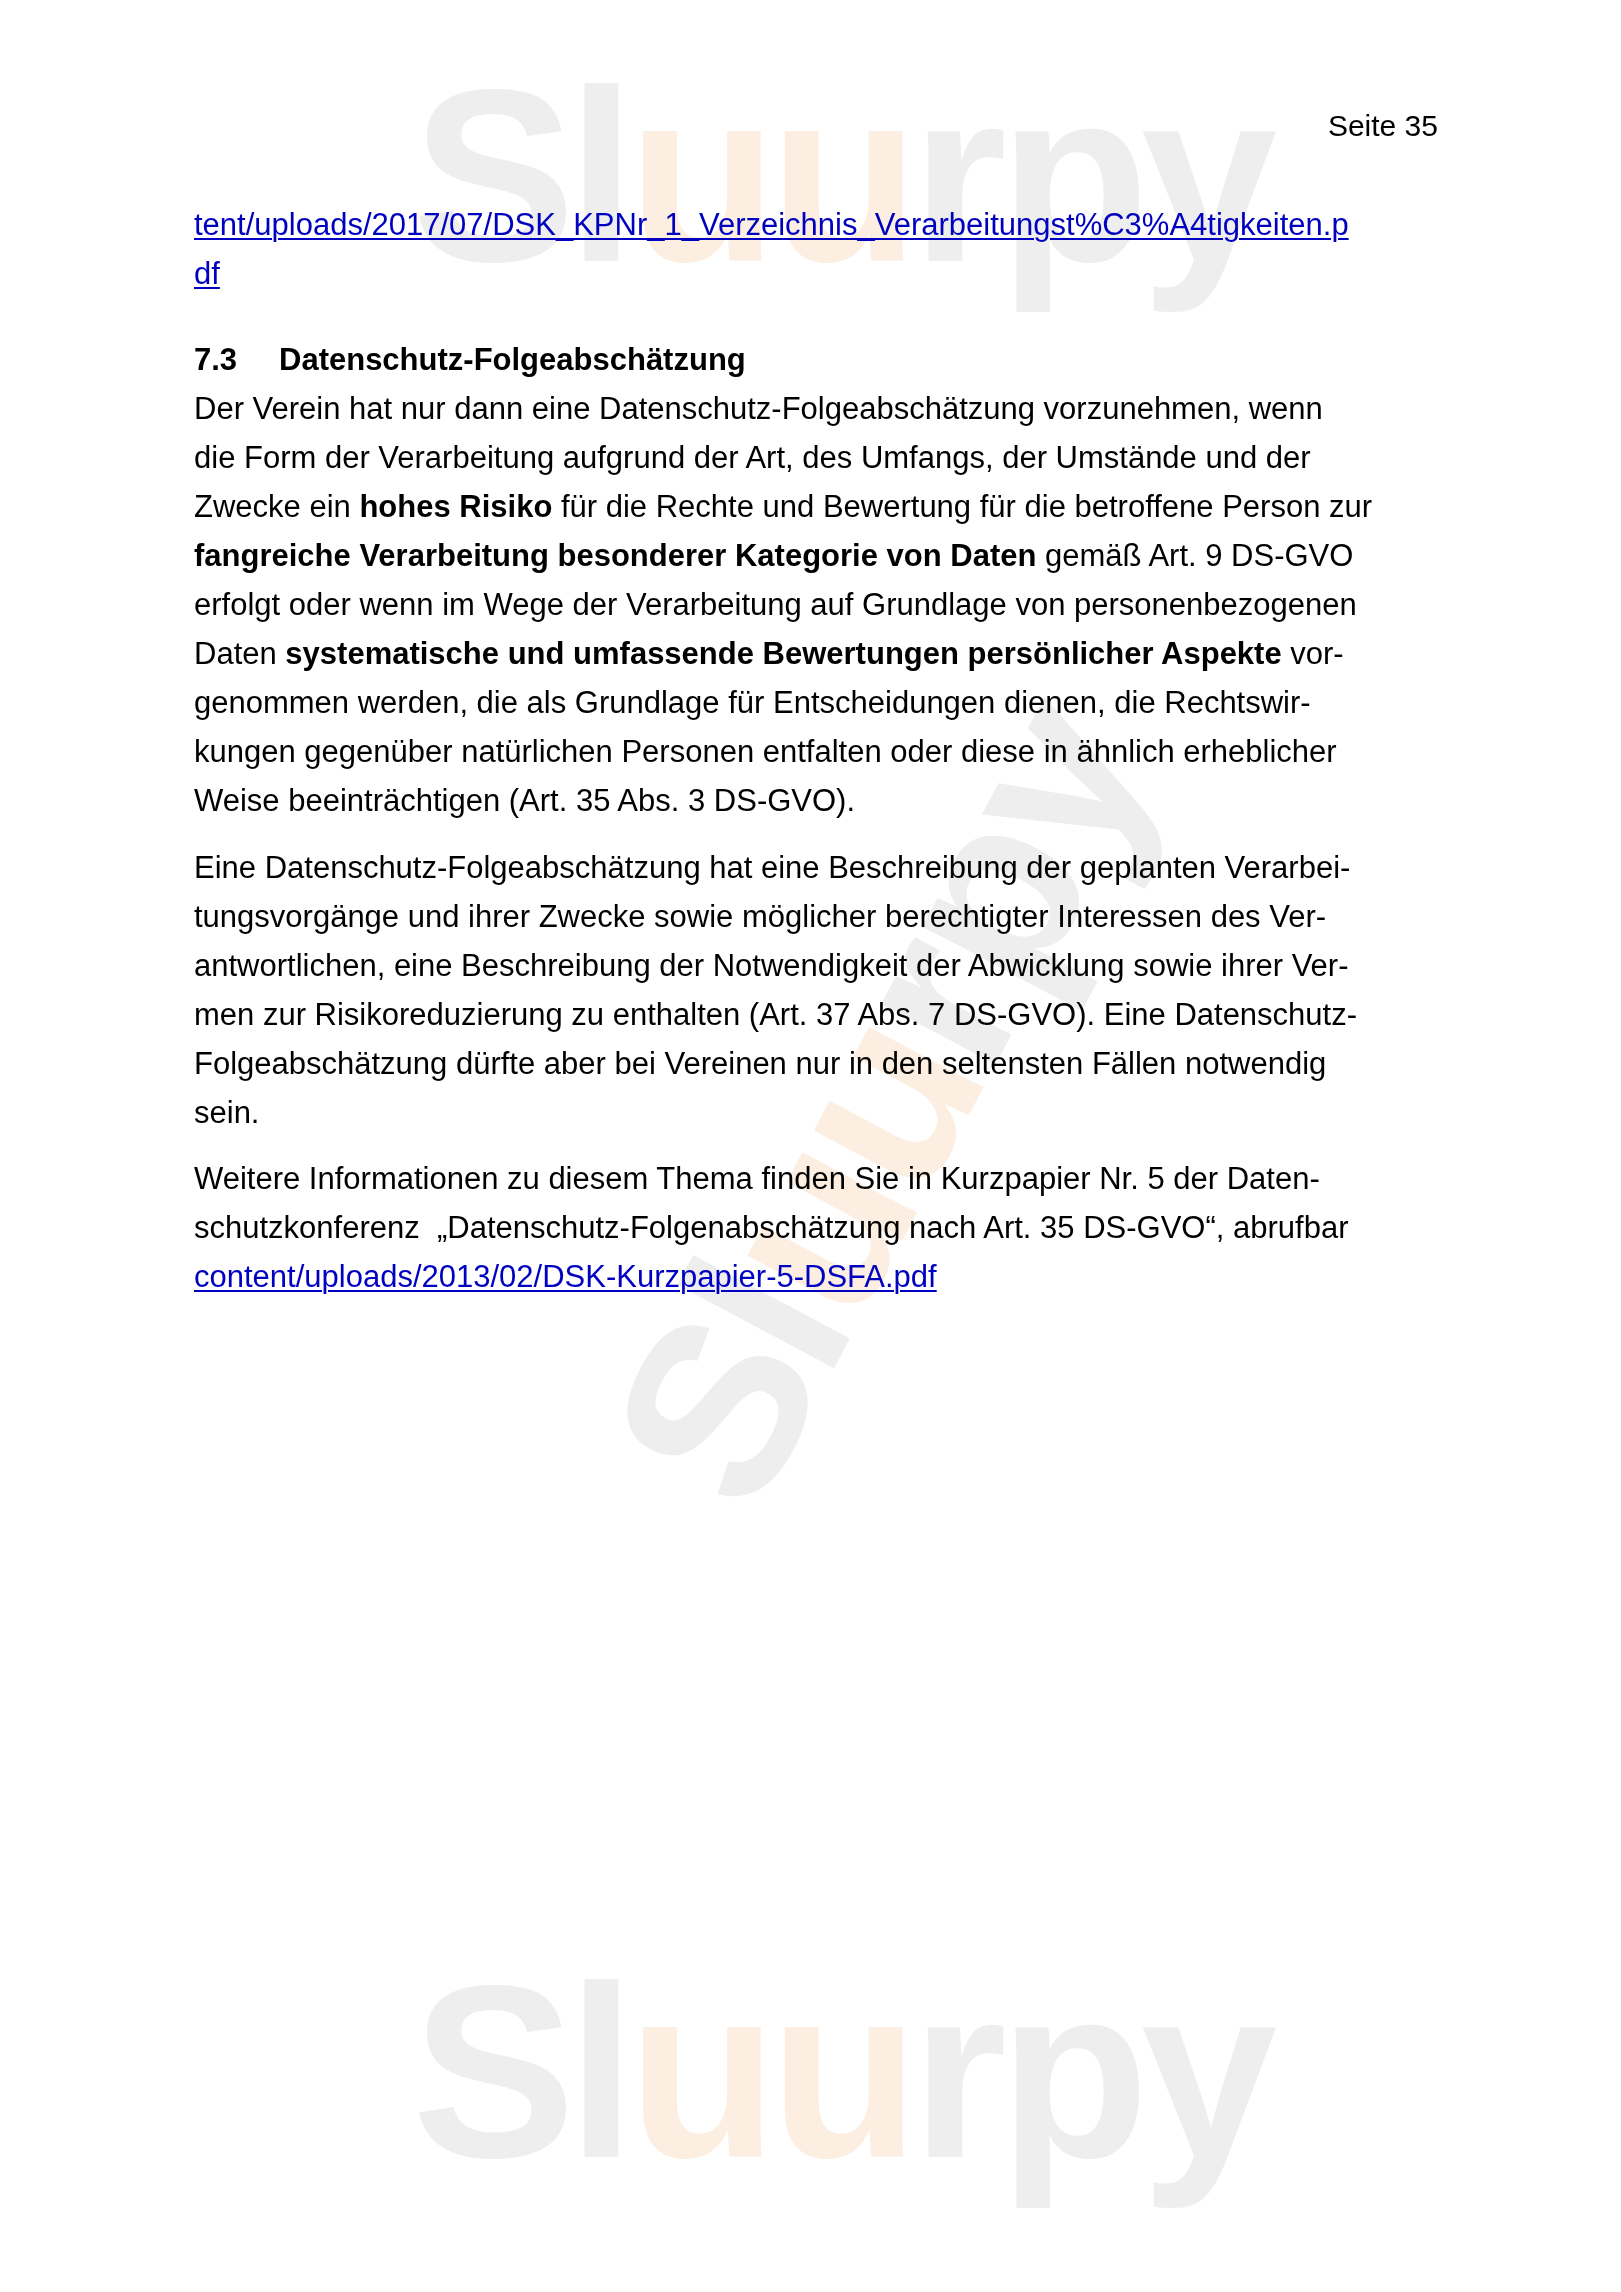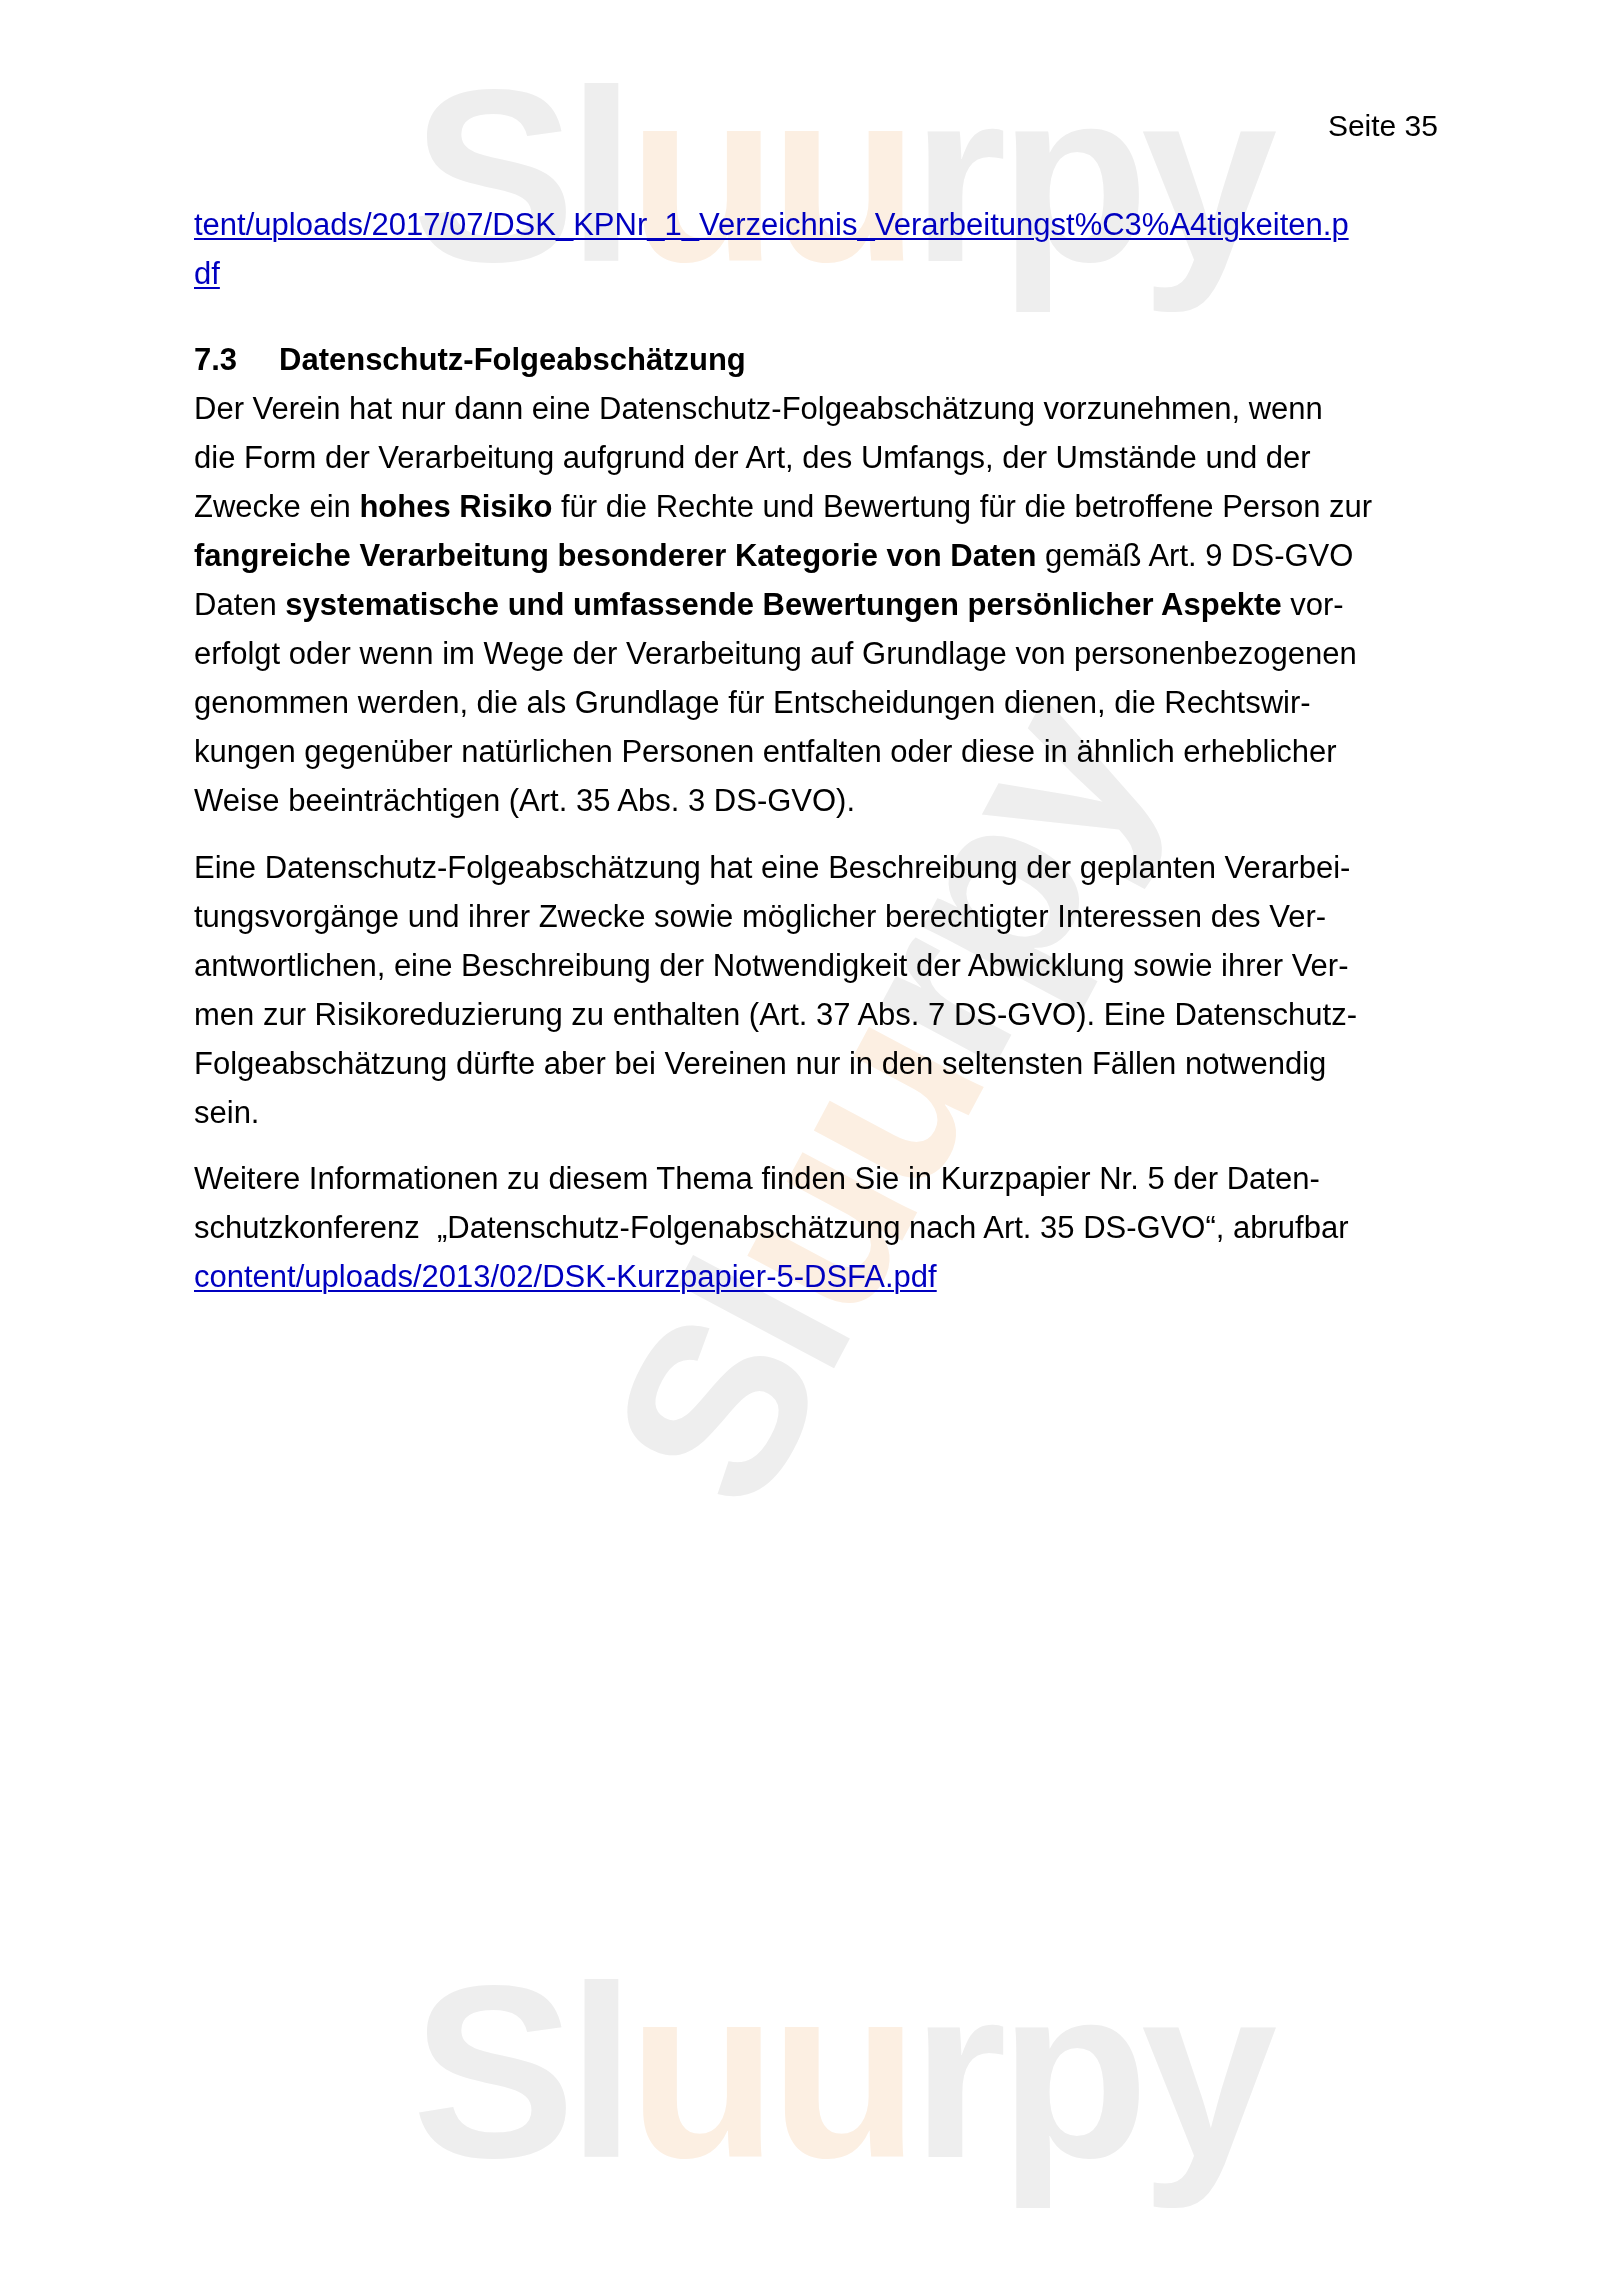--- a/index.html
+++ b/index.html
@@ -67,22 +67,22 @@
 
   <h2 class="section">
     <span class="num">7.3</span><span>Datenschutz-Folgeabschätzung</span>
   </h2>
 
   <p class="para first" id="para1">
       <span class="line"><span style="white-space: pre; text-align: center;">Der Verein hat nur dann eine Datenschutz-Folgeabschätzung vorzunehmen, wenn</span></span>
       <span class="line"><span style="white-space: pre;">die Form der Verarbeitung aufgrund der Art, des Umfangs, der Umstände und der</span></span>
       <span class="line"><span style="white-space: pre;">Zwecke ein </span><b style="white-space: pre;">hohes Risiko</b><span style="white-space: pre;"> für die Rechte und Bewertung für die betroffene Person zur</span></span>
       <span class="line"><b style="white-space: pre;">fangreiche Verarbeitung besonderer Kategorie von Daten</b><span style="white-space: pre;"> gemäß Art. 9 DS-GVO</span></span>
+      <span class="line"><span style="white-space: pre;">erfolgt oder wenn im Wege der Verarbeitung auf Grundlage von personenbezogenen</span></span>
       <span class="line"><span style="white-space: pre;">Daten </span><b style="white-space: pre;">systematische und umfassende Bewertungen persönlicher Aspekte</b><span style="white-space: pre;"> vor-</span></span>
-      <span class="line"><span style="white-space: pre;">erfolgt oder wenn im Wege der Verarbeitung auf Grundlage von personenbezogenen</span></span>
       <span class="line"><span style="white-space: pre;">genommen werden, die als Grundlage für Entscheidungen dienen, die Rechtswir-</span></span>
       <span class="line"><span style="white-space: pre;">kungen gegenüber natürlichen Personen entfalten oder diese in ähnlich erheblicher</span></span>
       <span class="line"><span style="white-space: pre;">Weise beeinträchtigen (Art. 35 Abs. 3 DS-GVO).</span></span>
     </p>
 
   <p class="para">
     <span class="line">Eine Datenschutz-Folgeabschätzung hat eine Beschreibung der geplanten Verarbei-</span>
     <span class="line">tungsvorgänge und ihrer Zwecke sowie möglicher berechtigter Interessen des Ver-</span>
     <span class="line">antwortlichen, eine Beschreibung der Notwendigkeit der Abwicklung sowie ihrer Ver-</span>
     <span class="line">men zur Risikoreduzierung zu enthalten (Art. 37 Abs. 7 DS-GVO). Eine Datenschutz-</span>

